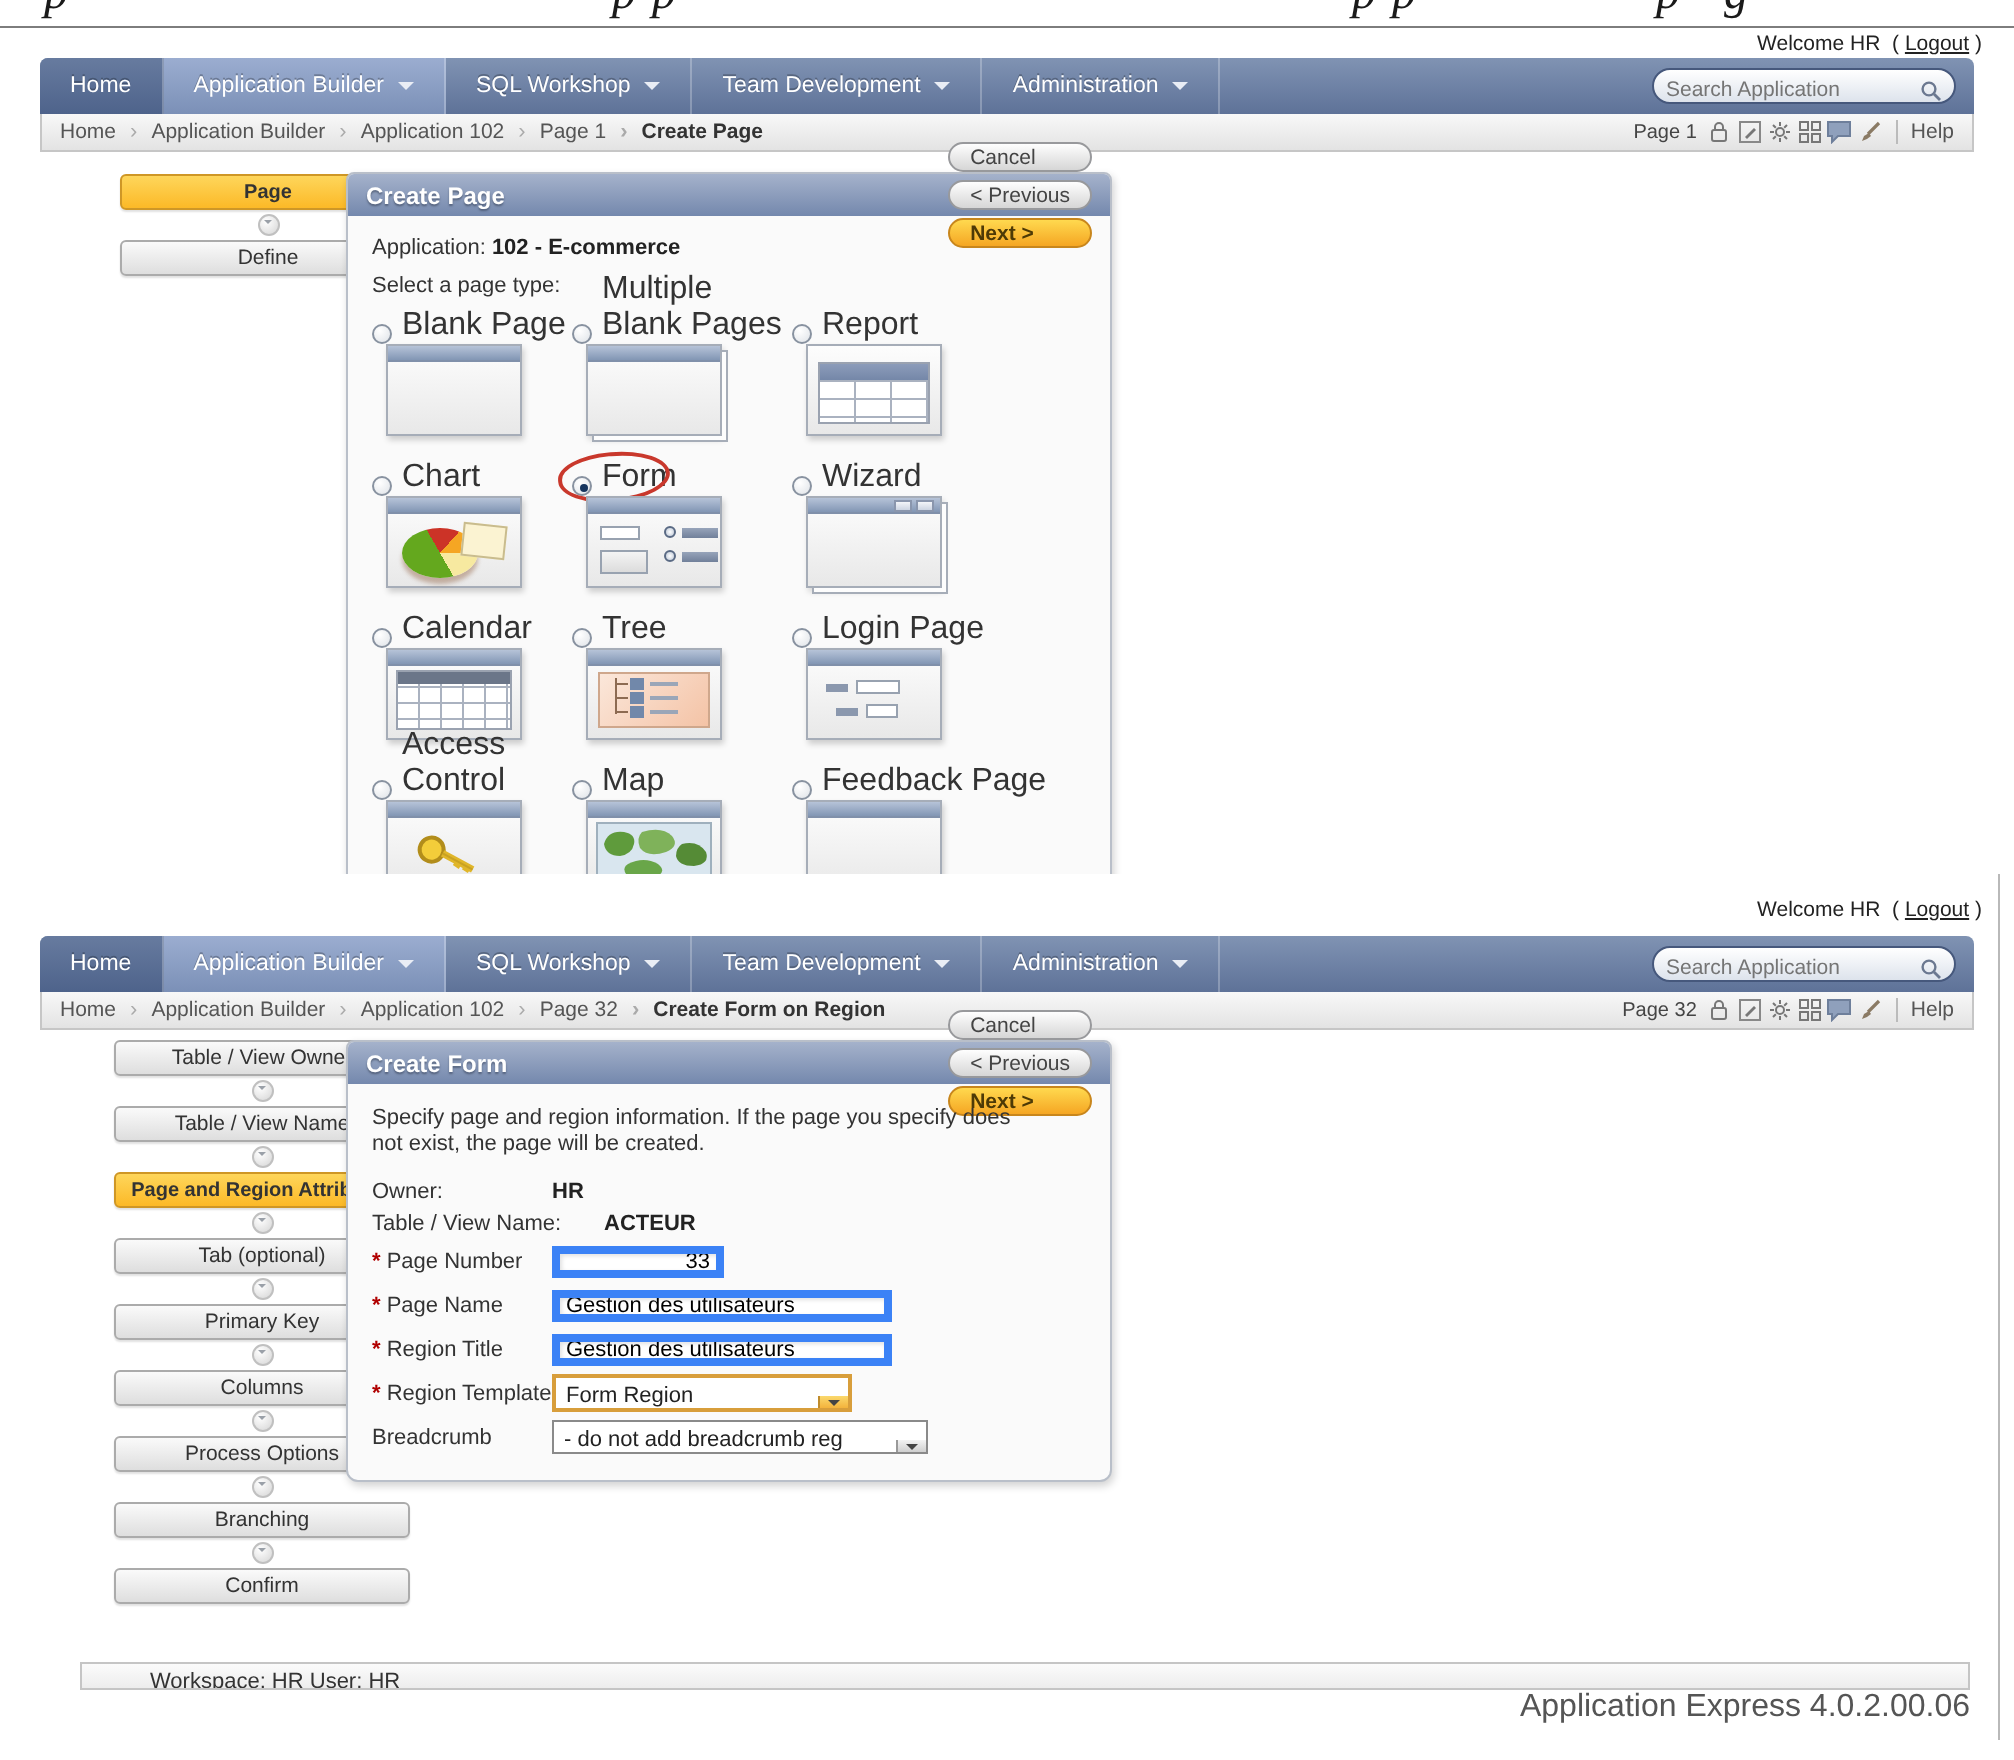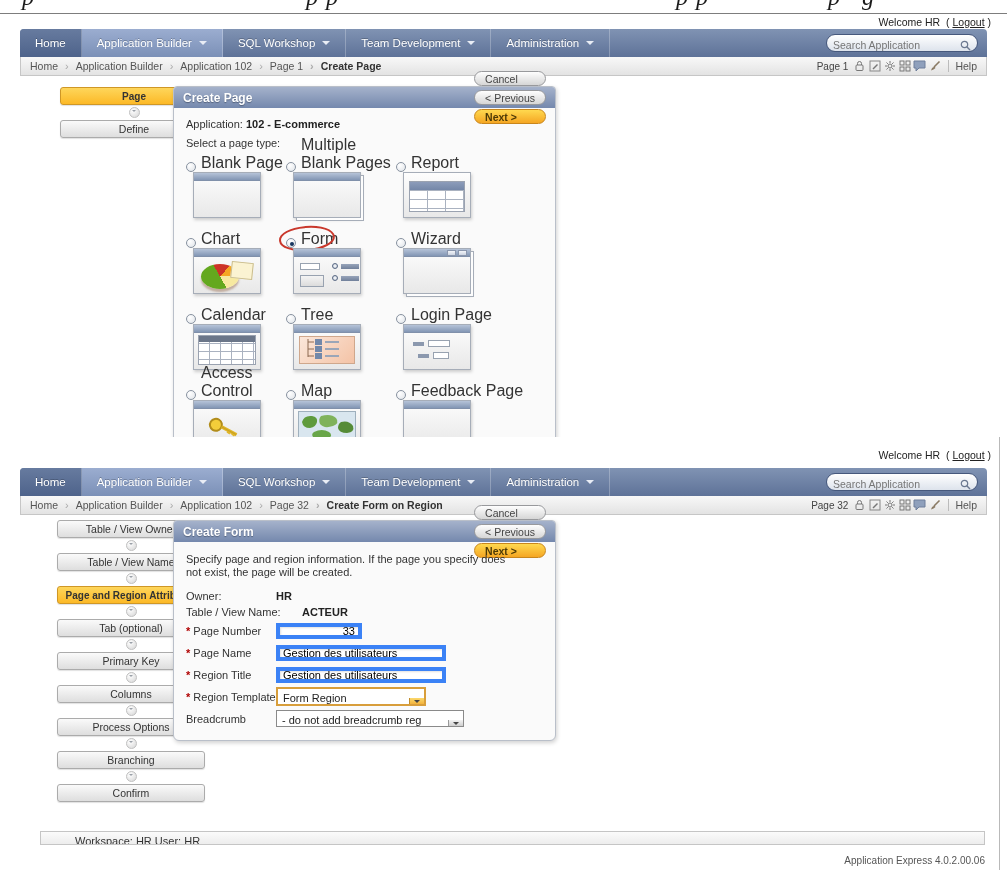--- a/index.html
+++ b/index.html
@@ -139,21 +139,21 @@
   .fsel { display:inline-flex; align-items:flex-end; height:17px; border:1px solid #8a8a8a; background:#fff; cursor:pointer;gap:26px; }
   .fsel .fstext { padding:1px 5px 0 5px; font-size:11px; color:#222; flex:1; white-space:nowrap; overflow:hidden; }
   .fsel .fsbtn { width:15px; background:linear-gradient(#f3f3f3,#cfcfcf); border-left:1px solid #999;
                  display:flex; align-items:center; justify-content:center; flex:none; }
   .fsel .fsbtn::after { content:""; border:3.5px solid transparent; border-top-color:#444; transform:translateY(2px); }
   .fsel.focus { border:2px solid #d89e3b; height:19px; }
   .fsel.focus .fsbtn { background:linear-gradient(#fbd96d,#f3b33c); border-left-color:#c08c2c; }
   .w150 { width:150px; } .w188 { width:188px; }
 
   
-  .appver { position:absolute; right:22px; top:394px; font-size:10px; color:#555;margin-top:14px; }
+  .appver { position:absolute; right:22px; top:384px; font-size:16px; color:#555;margin-top:14px; }
   .footerbar { position:absolute; left:40px; top:384px; width:945px; height:14px; overflow:hidden;
                background:linear-gradient(#fbfbfb,#ededed); border:1px solid #c5c5c5; }
   .fb-left { position:absolute; left:34px; top:3px; font-size:11px; color:#333; white-space:nowrap; }
   .fb-right { position:absolute; right:8px; top:3px; font-size:11px; color:#555; white-space:nowrap; }
 </style>
 </head>
 <body>
 
 <div class="docfrag">
   <span class="fg1">p</span>

